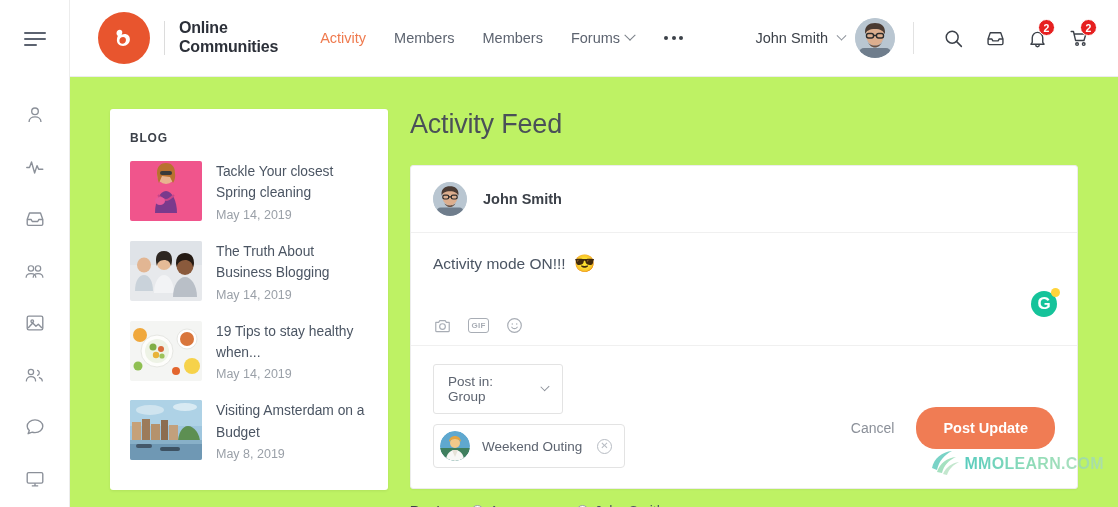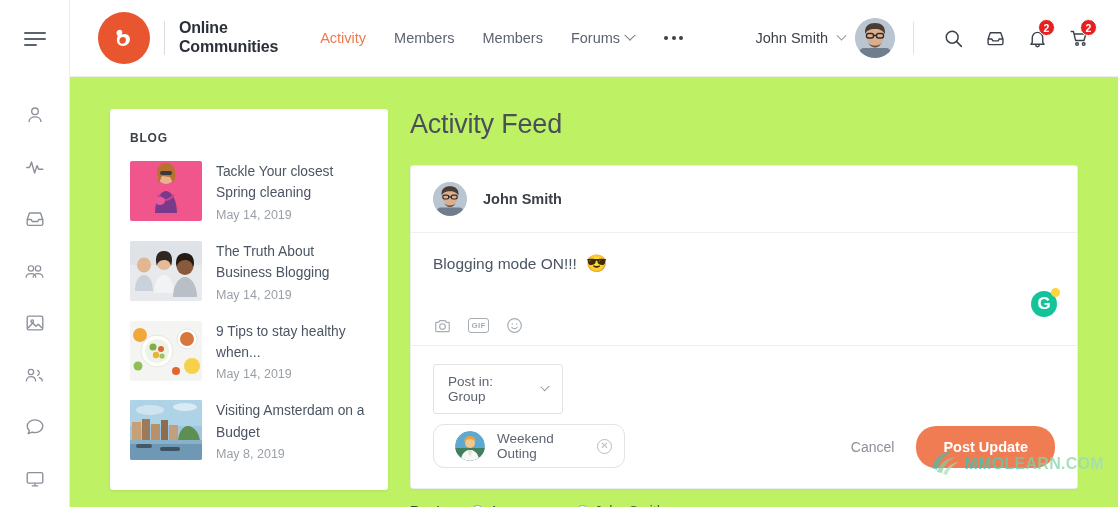--- a/index.html
+++ b/index.html
@@ -129,30 +129,30 @@
   .grammarly {
     position: absolute; right: 20px; top: 58px;
     width: 26px; height: 26px; border-radius: 50%;
     background: #15c39a; display: flex; align-items: center; justify-content: center;
     color: #fff; font-size: 17px; font-weight: bold; cursor: pointer;
   }
   .grammarly::after {
     content: ""; position: absolute; top: -3px; right: -3px;
     width: 9px; height: 9px; border-radius: 50%; background: #ffd43b;
   }
-  .composer-foot { border-top: 1px solid #f0f0f0; padding: 18px 22px 20px 22px; display: flex; align-items: flex-end; }
+  .composer-foot { border-top: 1px solid #f0f0f0; padding: 18px 22px 20px 22px; display: flex; align-items: center; }
   .foot-left { display: flex; flex-direction: column; gap: 10px; }
   .select {
     border: 1px solid #e3e3e3; border-radius: 3px; background: #fff;
     padding: 9px 14px; font-size: 13.5px; color: #5d6470;
     display: flex; align-items: center; gap: 26px; cursor: pointer; width: 130px;
   }
   .chip {
-    border: 1px solid #e3e3e3; border-radius: 11px; background: #fff;
-    padding: 6px 12px 6px 21px; display: flex; align-items: center; gap: 12px;
+    border: 1px solid #e3e3e3; border-radius: 4px; background: #fff;
+    padding: 6px 12px 6px 6px; display: flex; align-items: center; gap: 12px;
     font-size: 13.5px; color: #5d6470; width: 192px;
   }
   .chip-av { width: 30px; height: 30px; border-radius: 50%; overflow: hidden; flex: 0 0 30px; position: relative; }
   .chip-x {
     width: 15px; height: 15px; border-radius: 50%; border: 1.3px solid #b7bcc3;
     color: #b7bcc3; font-size: 10px; line-height: 12px; text-align: center;
     margin-left: auto; cursor: pointer; flex: 0 0 15px;
   }
   .foot-right { margin-left: auto; display: flex; align-items: center; gap: 22px; padding-top: 24px; }
   .cancel { font-size: 14px; color: #8b9099; cursor: pointer; }
@@ -419,21 +419,21 @@
               <circle cx="32" cy="35" r="2.6" fill="#9cc25a"></circle>
               <circle cx="57" cy="18" r="10" fill="#fff" stroke="#e6e7e3"></circle>
               <circle cx="57" cy="18" r="7" fill="#d9763c"></circle>
               <circle cx="10" cy="14" r="7" fill="#f0a83c"></circle>
               <circle cx="62" cy="45" r="8" fill="#f6d24a"></circle>
               <circle cx="46" cy="50" r="4" fill="#e3662e"></circle>
               <circle cx="8" cy="45" r="4.5" fill="#8fbf52"></circle>
             </svg>
           </div>
           <div class="blog-text">
-            <div class="blog-h">9 Tips to stay healthy when...</div>
+            <div class="blog-h">19 Tips to stay healthy when...</div>
             <div class="blog-date">May 14, 2019</div>
           </div>
         </div>
 
         <div class="blog-item">
           <div class="thumb">
             <svg width="72" height="60" viewBox="0 0 72 60">
               <rect width="72" height="60" fill="#9fc6de"></rect>
               <rect y="0" width="72" height="26" fill="#aed2e6"></rect>
               <ellipse cx="20" cy="10" rx="14" ry="5" fill="#cfe4ef"></ellipse>
@@ -479,21 +479,21 @@
                   <rect x="21.5" y="15.5" width="7" height="4.5" rx="2" fill="none" stroke="#2c2c2c" stroke-width="1.4"></rect>
                   <path d="M18.5 17.5h3" stroke="#2c2c2c" stroke-width="1.4"></path>
                 </g>
               </svg>
             </span>
             <span class="composer-user">John Smith</span>
           </div>
 
           <div class="composer-body">
             <div class="composer-text">
-              <span>Blogging mode ON!!!</span>
+              <span>Activity mode ON!!!</span>
               <span class="emoji">😎</span>
             </div>
 
             <div class="grammarly">
               <span>G</span>
             </div>
 
             <div class="tool-row">
               <span class="tool">
                 <svg width="19" height="19" viewBox="0 0 24 24" fill="none" stroke="currentColor" stroke-width="1.5" stroke-linejoin="round">

